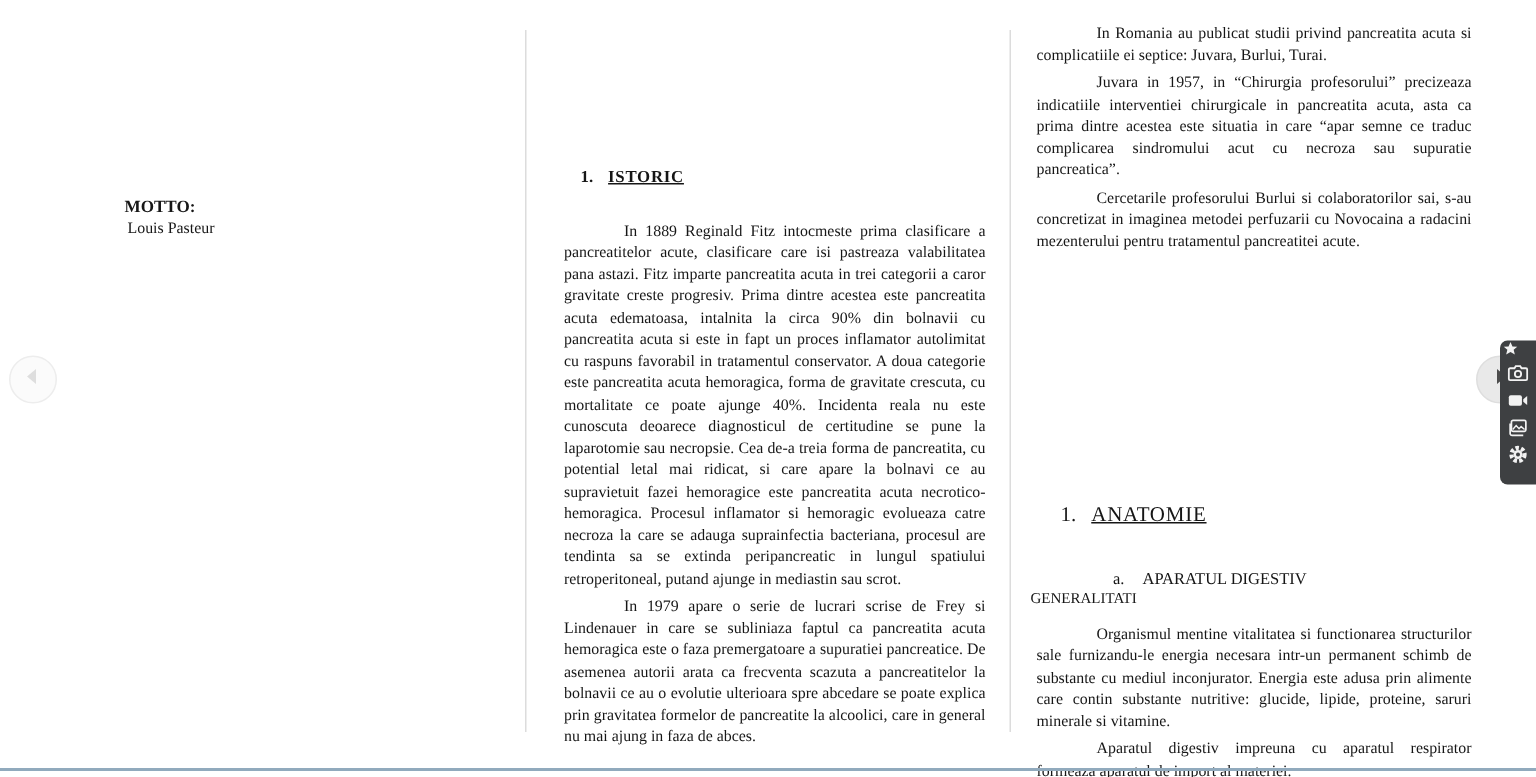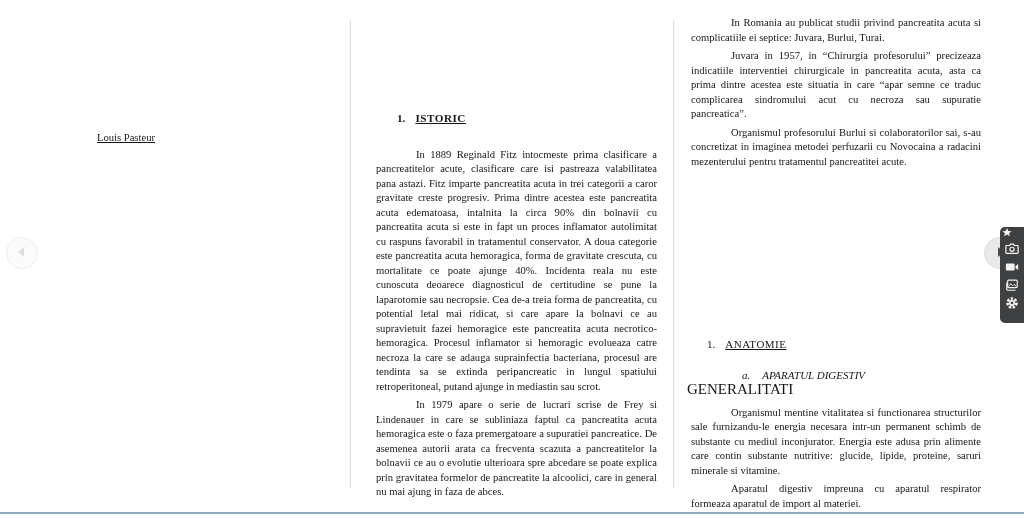--- a/index.html
+++ b/index.html
@@ -10,37 +10,37 @@
     color:#161616;
   }
   .page{position:absolute;font-size:10.6px;line-height:14.5px;text-align:justify;}
   .page p{margin:4px;text-indent:40px;}
   .page-divider{position:absolute;top:20px;width:1px;height:468px;background:#dcdcdc;}
 
   
   .page-left{left:45px;top:131px;width:296px;text-align:left;}
   .motto-label{font-weight:bold;margin-left:38px;font-size:11.4px;}
   .motto-quote{font-style:italic;margin-top:11px;text-indent:33px;}
-  .motto-author{margin-left:52px;text-decoration:underline;}
+  .motto-author{margin-left:40px;}
 
   
   .page-middle{left:372px;top:111px;width:289px;}
-  .sec-heading{font-size:11.2px;font-weight:bold;margin:0 0 22px 25px;text-align:left;}
+  .sec-heading{font-size:11.2px;font-weight:bold;margin:0 0 22px 15px;text-align:left;}
   .sec-heading .num{margin-right:10px;}
   .sec-heading .ttl{text-decoration:underline;letter-spacing:.5px;}
 
   
   .page-right{left:687px;top:12px;width:298px;}
   .anatomy{position:absolute;left:0;top:325px;width:298px;text-align:left;}
-  .anatomy-heading{margin-left:20px;font-size:11px;}
+  .anatomy-heading{margin-left:20px;font-size:14px;}
   .anatomy-heading .num{margin-right:10px;}
   .anatomy-heading .ttl{text-decoration:underline;letter-spacing:.5px;}
-  .sub-line1{margin-top:16px;margin-left:55px;font-size:11px;font-style:italic;}
+  .sub-line1{margin-top:27px;margin-left:55px;font-size:11px;}
   .sub-line1 .letter{margin-right:12px;}
-  .sub-line2{font-size:15px;}
+  .sub-line2{font-size:10px;}
   .anatomy-paras{margin-top:9px;text-align:justify;}
 
   
   .nav-btn{position:absolute;top:237px;width:32px;height:32px;border-radius:50%;
     display:flex;align-items:center;justify-content:center;cursor:pointer;box-sizing:border-box;}
   .nav-prev{left:6px;background:#fbfbfb;border:1px solid #ededed;}
   .nav-next{left:984px;background:#e9e9e9;border:1px solid #dedede;}
 
   
   .side-toolbar{position:absolute;right:0;top:227px;width:24px;height:96px;
@@ -51,20 +51,21 @@
   .tb-icon svg{display:block;}
   .tb-icon.star{width:11px;height:10px;align-self:flex-start;margin-left:1px;}
 
   
   .bottom-line{position:absolute;left:0;top:512px;width:1024px;height:2px;background:#91aabd;}
 </style>
 </head>
 <body>
 
 <div class="page page-left">
+  <div class="motto-label">MOTTO:</div>
   <div class="motto-author">Louis Pasteur</div>
 </div>
 
 <div class="page-divider" style="left:350px"></div>
 
 <div class="page page-middle">
   <div class="sec-heading">
     <span class="num">1.</span><span class="ttl">ISTORIC</span>
   </div>
   <div>
@@ -72,21 +73,21 @@
       <p>In 1979 apare o serie de lucrari scrise de Frey si Lindenauer in care se subliniaza faptul ca pancreatita acuta hemoragica este o faza premergatoare a supuratiei pancreatice. De asemenea autorii arata ca frecventa scazuta a pancreatitelor la bolnavii ce au o evolutie ulterioara spre abcedare se poate explica prin gravitatea formelor de pancreatite la alcoolici, care in general nu mai ajung in faza de abces.</p>
     </div>
 </div>
 
 <div class="page-divider" style="left:673px"></div>
 
 <div class="page page-right">
   <div>
       <p>In Romania au publicat studii privind pancreatita acuta si complicatiile ei septice: Juvara, Burlui, Turai.</p>
       <p>Juvara in 1957, in “Chirurgia profesorului” precizeaza indicatiile interventiei chirurgicale in pancreatita acuta, asta ca prima dintre acestea este situatia in care “apar semne ce traduc complicarea sindromului acut cu necroza sau supuratie pancreatica”.</p>
-      <p>Organismul profesorului Burlui si colaboratorilor sai, s-au concretizat in imaginea metodei perfuzarii cu Novocaina a radacini mezenterului pentru tratamentul pancreatitei acute.</p>
+      <p>Cercetarile profesorului Burlui si colaboratorilor sai, s-au concretizat in imaginea metodei perfuzarii cu Novocaina a radacini mezenterului pentru tratamentul pancreatitei acute.</p>
     </div>
   <div class="anatomy">
     <div class="anatomy-heading">
       <span class="num">1.</span><span class="ttl">ANATOMIE</span>
     </div>
     <div class="sub-line1">
       <span class="letter">a.</span><span>APARATUL DIGESTIV</span>
     </div>
     <div class="sub-line2">GENERALITATI</div>
     <div class="anatomy-paras">

